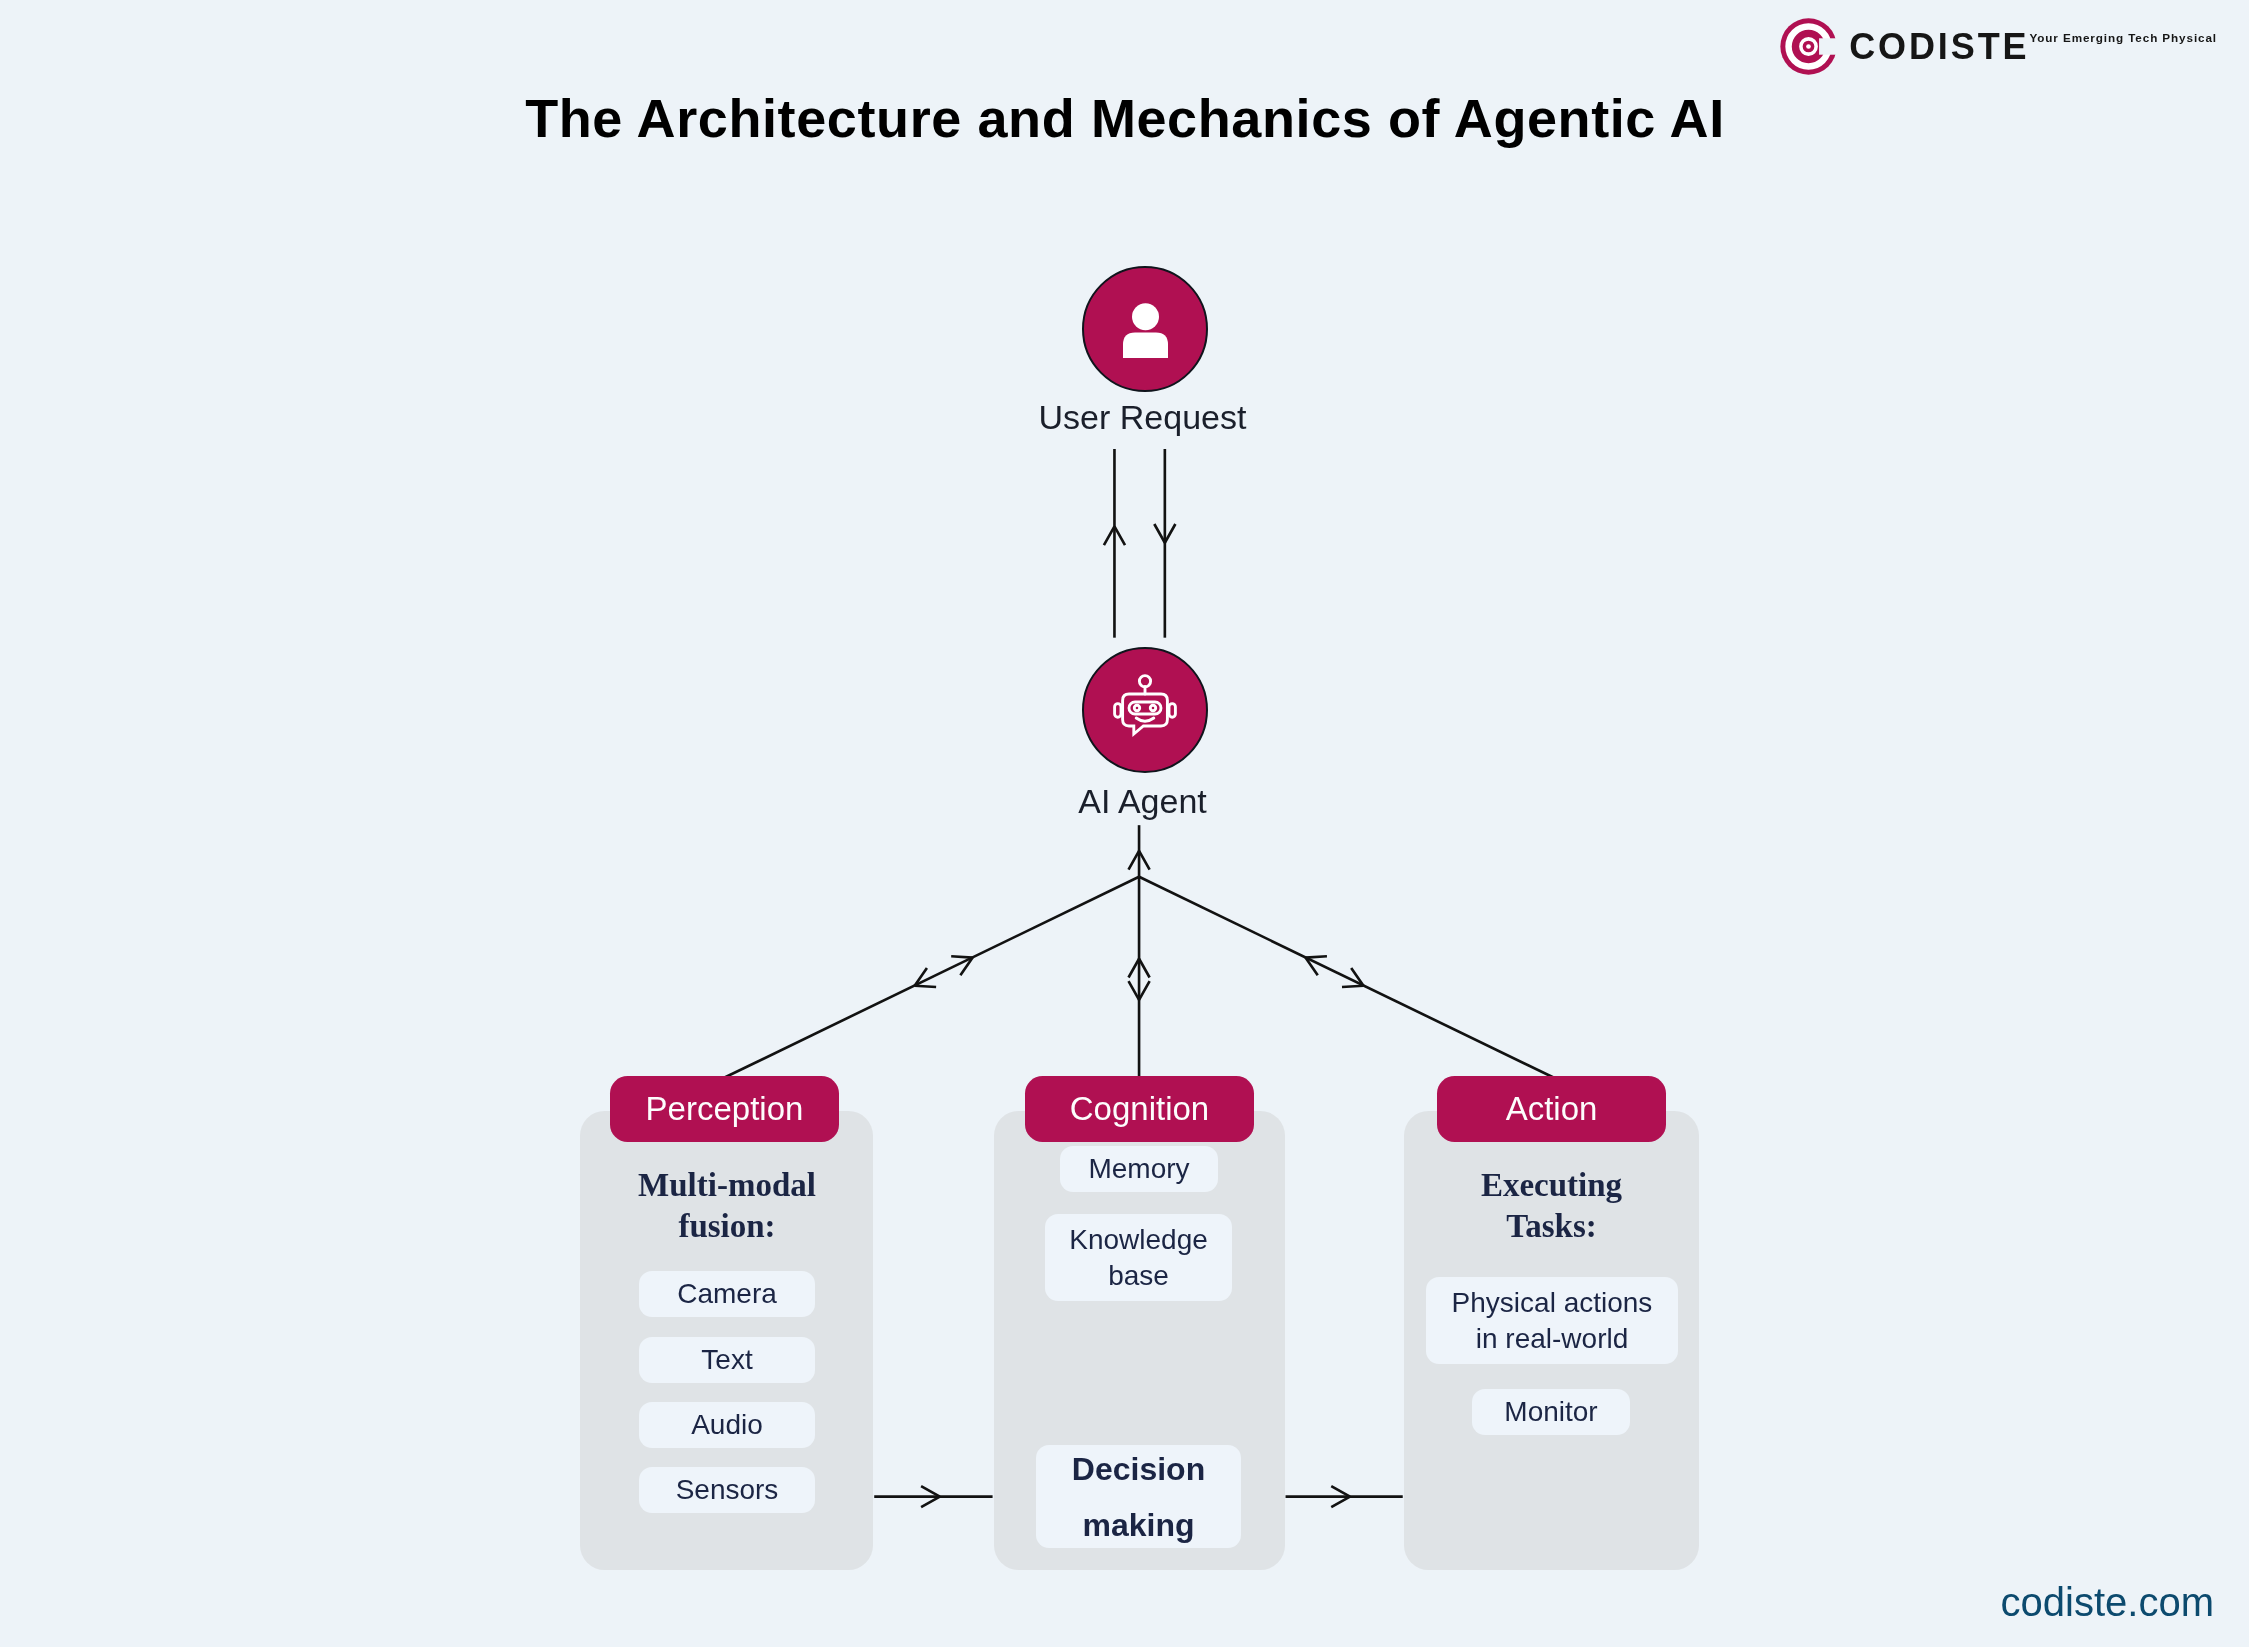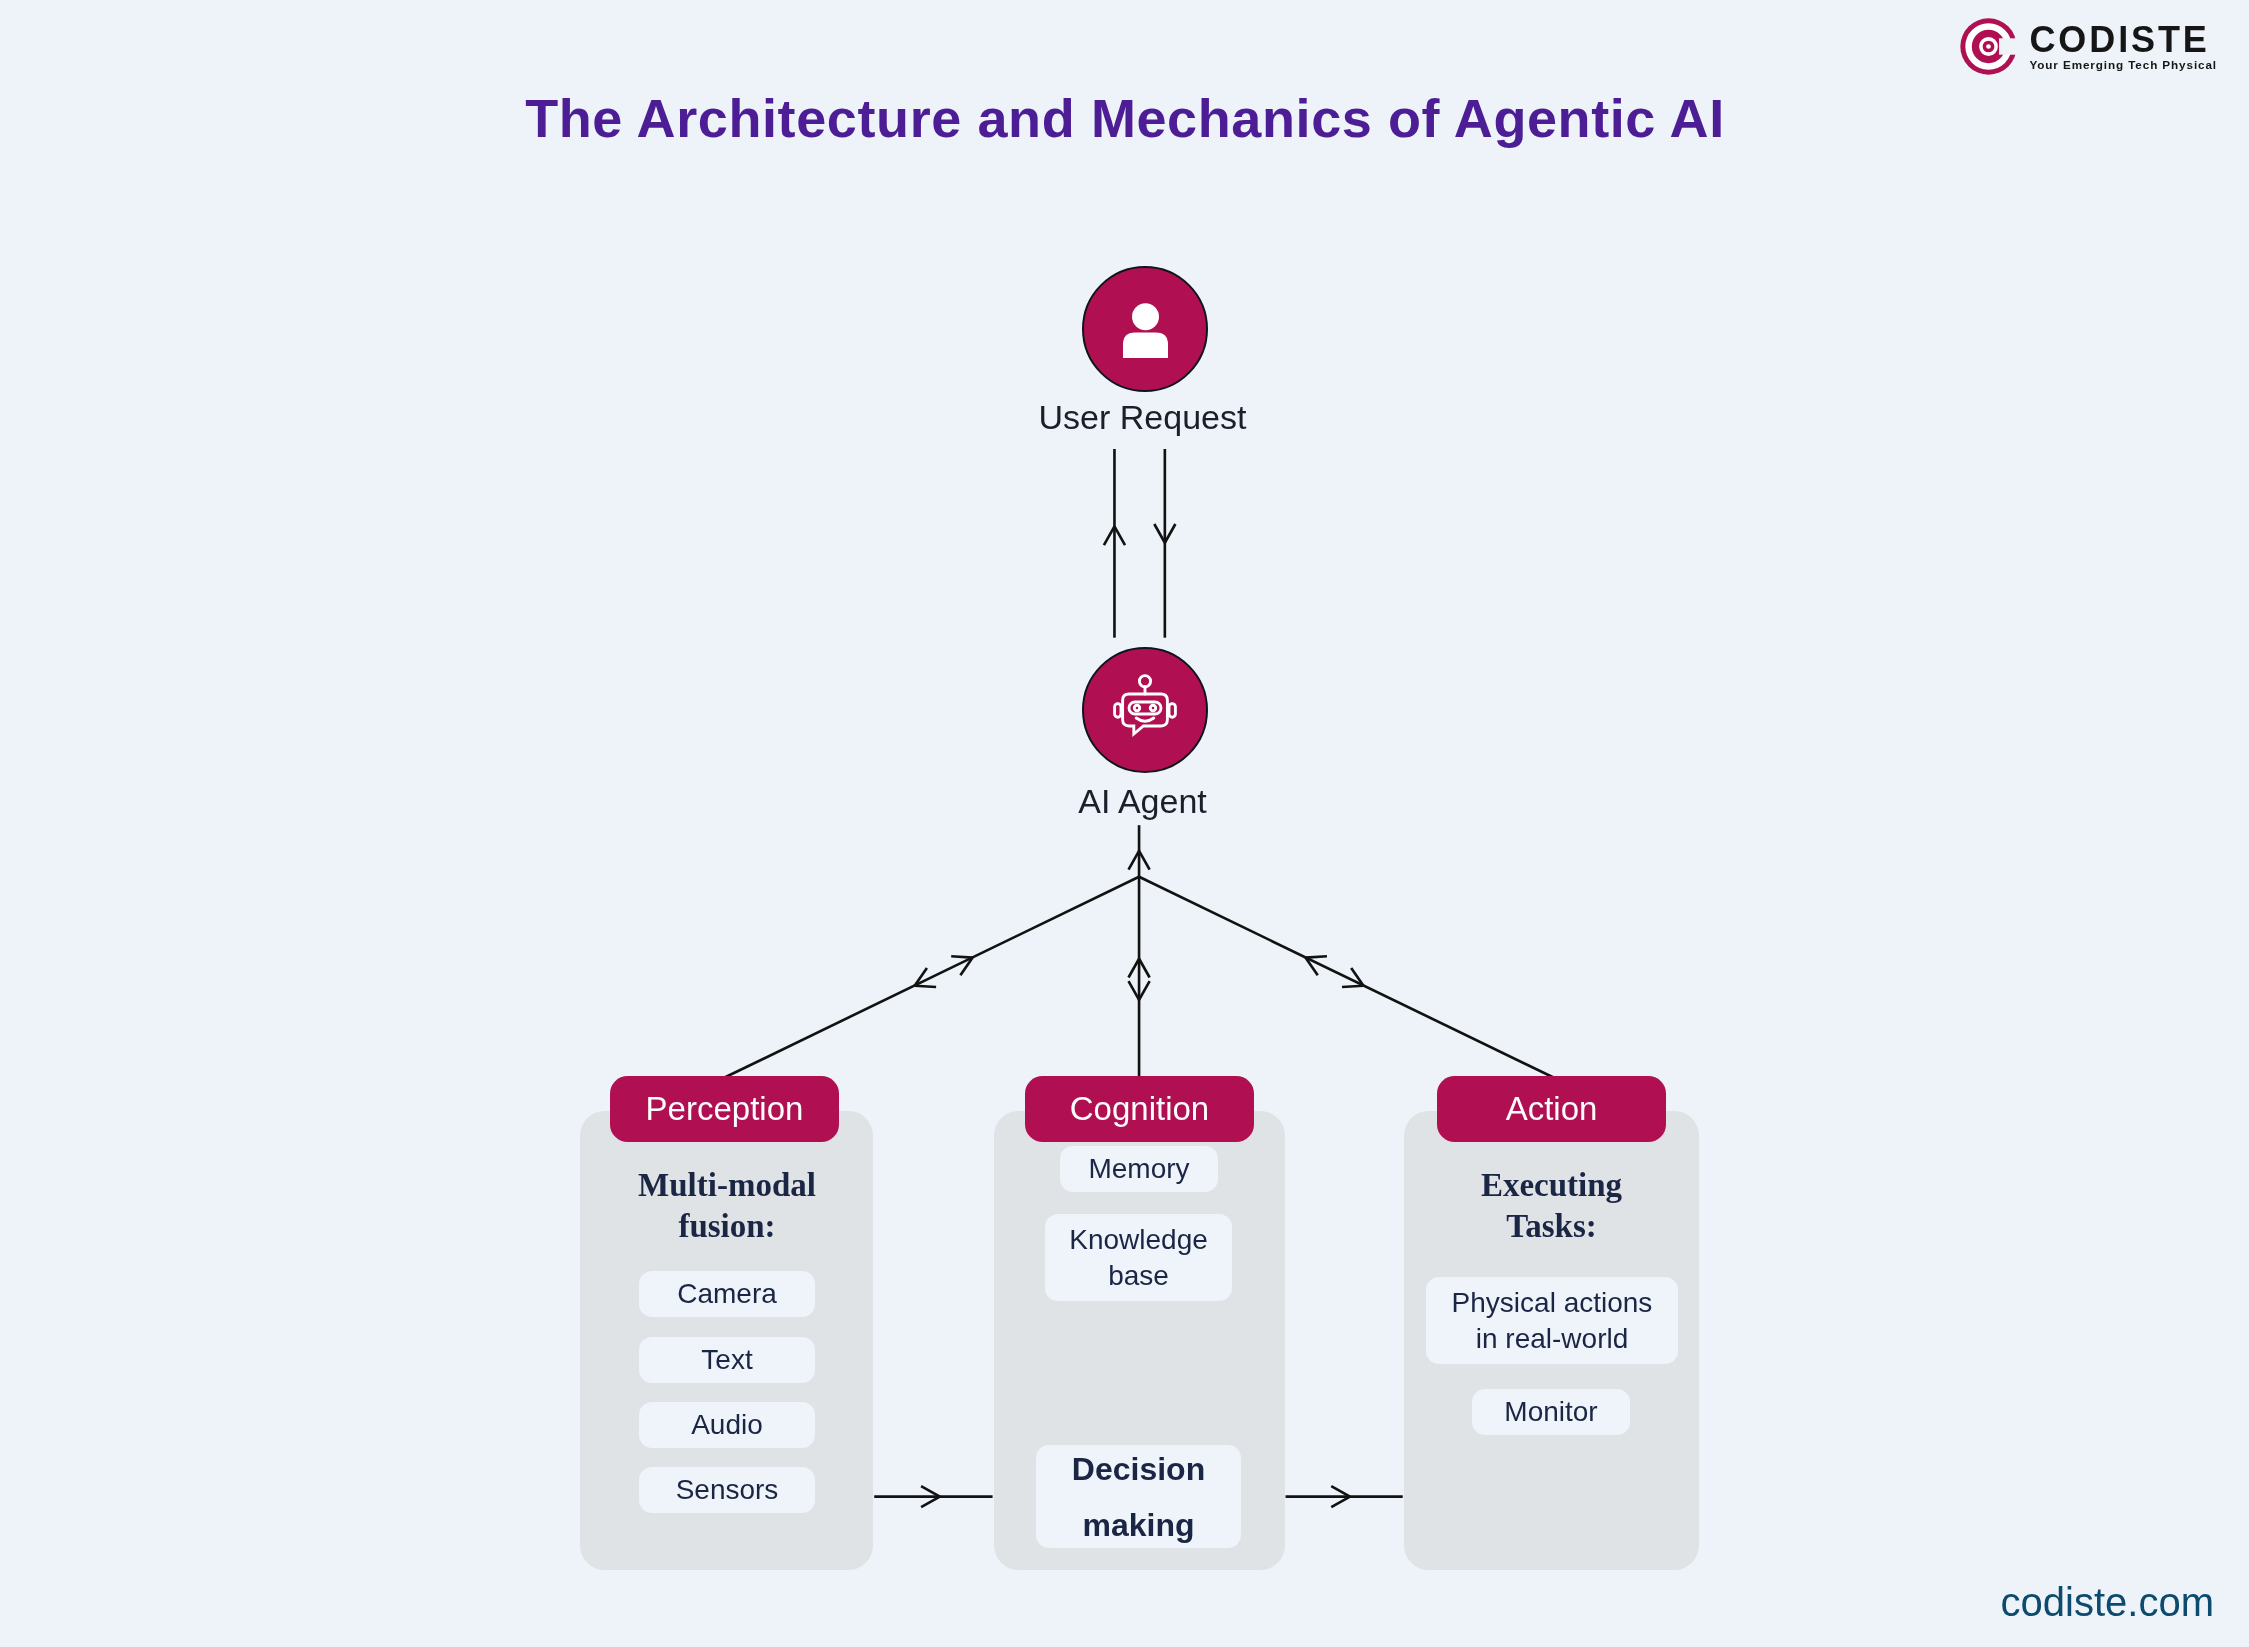--- a/index.html
+++ b/index.html
@@ -11,26 +11,26 @@
     overflow:hidden;
   }
   .stage{position:absolute;inset:0;width:2250px;height:1648px;}
   svg.connectors{position:absolute;left:0;top:0;z-index:1;}
   .abs{position:absolute;}
 
   
   .title{
     left:0;right:0;top:87px;text-align:center;
     font-size:54px;font-weight:bold;letter-spacing:0.6px;
-    color:#4c1d95;z-index:2;
+    color:#000000;z-index:2;
   }
 
   
   .logo{top:16.4px;right:33px;display:flex;align-items:center;gap:10.5px;z-index:2;}
-  .logo-text{display:flex;flex-direction:column;align-items:flex-start;}
+  .logo-text{display:flex;flex-direction:row;align-items:flex-start;}
   .logo-name{font-size:36px;font-weight:bold;color:#161616;letter-spacing:2.9px;line-height:35px;}
   .logo-tagline{font-size:11.7px;font-weight:bold;color:#161616;letter-spacing:0.9px;margin-top:1.2px;}
 
   
   .node-circle{width:122px;height:122px;border-radius:50%;
     background:#b01052;border:2.3px solid #10141c;
     display:flex;align-items:center;justify-content:center;z-index:2;}
   .node-label{font-size:34px;color:#1a1f2b;text-align:center;z-index:2;}
 
   

